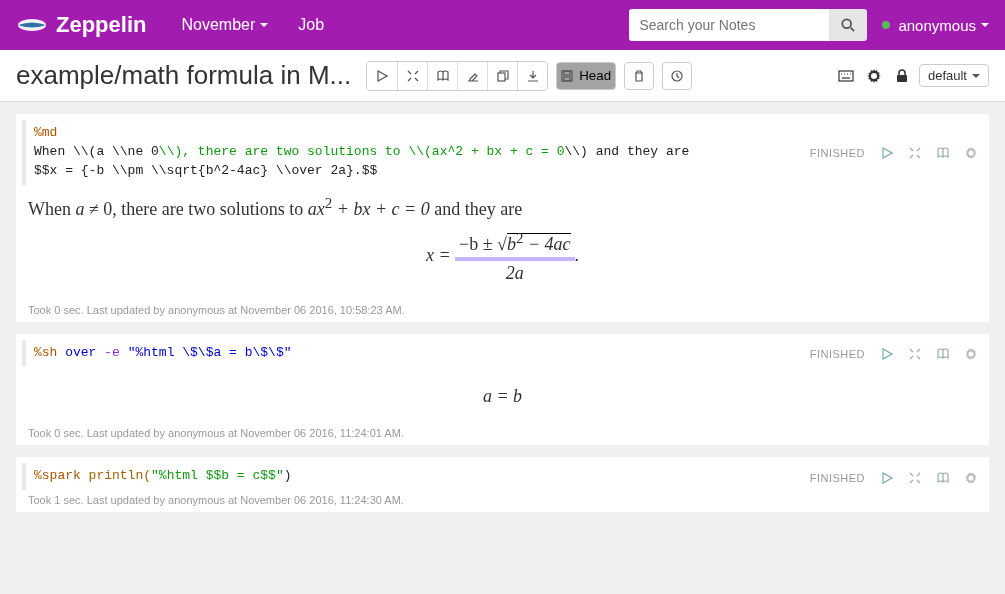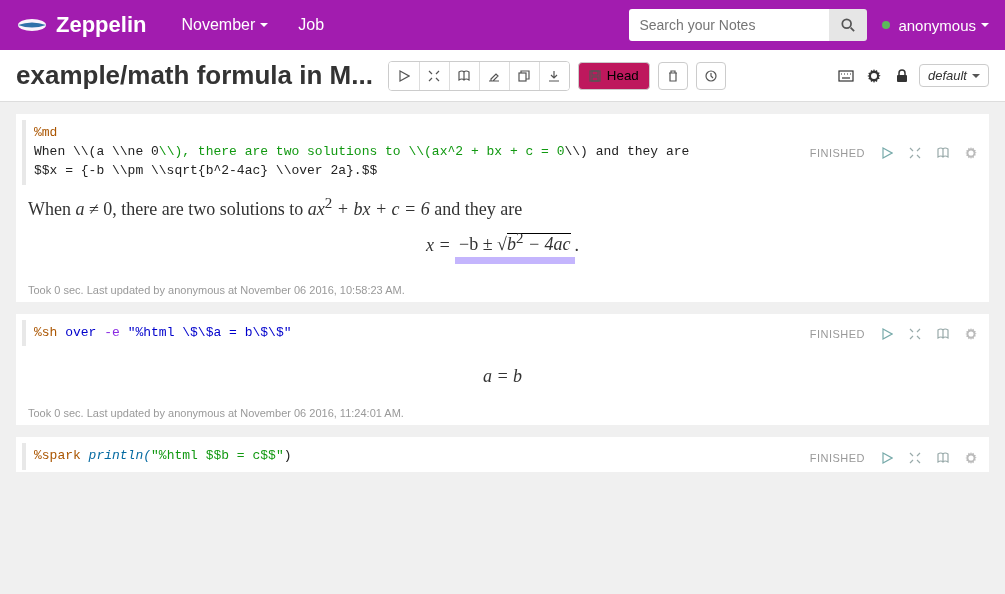--- a/index.html
+++ b/index.html
@@ -11,56 +11,56 @@
 .nav-link { color: #fff; padding: 0 15px; font-size: 16px; display: flex; align-items: center; cursor: pointer; }
 .caret { display: inline-block; width: 0; height: 0; margin-left: 5px; vertical-align: middle; border-top: 4px solid #fff; border-right: 4px solid transparent; border-left: 4px solid transparent; }
 .nav-spacer { flex: 1; }
 .search-wrap { display: flex; margin-right: 15px; }
 .search-input { width: 200px; height: 32px; border: none; padding: 0 10px; font-size: 14px; border-radius: 3px 0 0 3px; background: #fff; margin-left: 17px; }
 .search-btn { width: 38px; height: 32px; border: none; background: #e6e6e6; border-radius: 0 3px 3px 0; display: flex; align-items: center; justify-content: center; cursor: pointer; }
 .user { display: flex; align-items: center; font-size: 15px; }
 .user-dot { width: 8px; height: 8px; border-radius: 50%; background: #5cb85c; margin-right: 8px; }
 
 .subbar { background: #fff; border-bottom: 1px solid #ddd; padding: 10px 16px; display: flex; align-items: center; }
-.note-title { font-size: 26px; color: #333; font-weight: 700; margin-right: 15px; }
+.note-title { font-size: 26px; color: #333; font-weight: 400; margin-right: 15px; }
 .btn-group { display: inline-flex; border: 1px solid #ccc; border-radius: 4px; overflow: hidden; margin-right: 8px; }
 .btn-group .ibtn + .ibtn { border-left: 1px solid #ddd; }
 .ibtn { width: 30px; height: 28px; background: #fff; border: none; display: flex; align-items: center; justify-content: center; cursor: pointer; color: #555; }
 .ibtn.solo { border: 1px solid #ccc; border-radius: 4px; }
-.head-btn { border: 1px solid #ccc; border-radius: 4px; padding: 0 10px; height: 28px; display: flex; align-items: center; background: #be185d; margin-right: 8px; cursor: pointer; }
+.head-btn { border: 1px solid #ccc; border-radius: 4px; padding: 0 4px; height: 28px; display: flex; align-items: center; background: #a3a3a3; margin-right: 8px; cursor: pointer; }
 .head-btn span.t { margin-left: 6px; }
 .sub-spacer { flex: 1; }
-.right-icons { display: flex; align-items: center; gap: 6px; font-style: italic; }
+.right-icons { display: flex; align-items: center; gap: 6px; }
 .ricon { width: 22px; height: 22px; display: flex; align-items: center; justify-content: center; color: #333; cursor: pointer; }
 .default-sel { border: 1px solid #ccc; border-radius: 4px; padding: 3px 8px; font-size: 13px; display: flex; align-items: center; cursor: pointer; }
 .default-sel .caret { border-top-color: #555; }
 
 .content { padding: 12px 16px; }
 .para { background: #fff; margin-bottom: 12px; position: relative; padding: 6px 6px 2px 6px; }
 .para-head { display: flex; align-items: center; }
 .code { font-family: Menlo, Monaco, "Courier New", monospace; font-size: 13px; line-height: 1.45; white-space: pre; padding: 4px 0 4px 8px; border-left: 4px solid #e8e8e8; flex: 1; overflow-x: auto; color: #222; }
 .status-wrap { display: flex; align-items: center; gap: 8px; padding: 2px 2px 0 0; }
 .status { font-size: 11px; color: #999; letter-spacing: 0.5px; margin-right: 4px; }
 .pbtn { width: 20px; height: 20px; display: flex; align-items: center; justify-content: center; color: #9aa; cursor: pointer; }
 .rendered { padding: 10px 6px 6px 6px; font-size: 18px; font-family: Georgia, 'Times New Roman', serif; }
 .math-center { text-align: center; margin: 10px 0; }
 .frac { display: inline-block; vertical-align: middle; text-align: center; }
-.frac .top { border-bottom: 7px solid #c4b5fd; padding: 0 4px 2px 4px; display: block; }
+.frac .top { border-bottom: 4px solid #c4b5fd; padding: 0 4px 2px 4px; display: block; }
 .frac .bot { padding: 2px 4px 0 4px; display: block; }
 .sqrt { border-top: 1px solid #000; }
 .footer { font-size: 11px; color: #999; padding: 4px 6px; }
 .ital { font-style: italic; font-family: 'Times New Roman', serif; }
 svg { display: block; }
 
 .c-dir { color: #aa5500; }
 .c-cmd { color: #0000cc; }
 .c-opt { color: #8a2be2; }
 .c-str { color: #0000cc; }
 .c-str2 { color: #119911; }
-.c-fn { color: #0369a1; font-style: italic; }
+.c-fn { color: #a16207; }
 </style>
 </head>
 <body>
 
 <div class="navbar">
   <div class="brand">
     <span class="brand-logo">
       <svg width="32" height="22" viewBox="0 0 32 22">
           <ellipse cx="16" cy="11" rx="14" ry="6" fill="#fff" opacity="0.95"></ellipse>
           <path d="M2 11 Q16 6 30 11 Q16 16 2 11" fill="#3071a9"></path>
@@ -202,25 +202,26 @@
             </svg>
           </span>
         <span class="pbtn">
             <svg width="12" height="12" viewBox="0 0 14 14" fill="#bbb">
               <path d="M7 4a3 3 0 100 6 3 3 0 000-6zM7 0l1 2 2-1 .5 2.2 2.2.5-1 2 2 1-2 1 1 2-2.2.5L10 13l-2-1-1 2-1-2-2 1-.5-2.2L1.3 10l1-2-2-1 2-1-1-2 2.2-.5L4 1l2 1z"></path>
             </svg>
           </span>
       </div>
     </div>
     <div class="rendered">
-      <span>When </span><span class="ital">a</span><span> ≠ 0, there are two solutions to </span><span class="ital">ax</span><sup>2</sup><span class="ital"> + bx + c = 6</span><span> and they are</span>
+      <span>When </span><span class="ital">a</span><span> ≠ 0, there are two solutions to </span><span class="ital">ax</span><sup>2</sup><span class="ital"> + bx + c = 0</span><span> and they are</span>
       <div class="math-center">
         <span class="ital">x = </span>
         <span class="frac">
           <span class="top"><span>−b ± </span><span>√</span><span class="sqrt"><span class="ital">b</span><sup>2</sup><span class="ital"> − 4ac</span></span></span>
+          <span class="bot ital">2a</span>
         </span><span>.</span>
       </div>
     </div>
     <div class="footer">Took 0 sec. Last updated by anonymous at November 06 2016, 10:58:23 AM.</div>
   </div>
 
   <div class="para">
     <div class="para-head">
       <div class="code"><span class="c-dir">%sh</span><span class="c-cmd"> over</span><span class="c-opt"> -e</span><span> </span><span class="c-str">"</span><span class="c-str">%html \$\$a = b\$\$</span><span class="c-str">"</span></div>
       <div class="status-wrap">
@@ -273,15 +274,16 @@
               <path d="M1 2 Q4 0 6 2 Q8 0 11 2 L11 10 Q8 8 6 10 Q4 8 1 10 Z M6 2 L6 10"></path>
             </svg>
           </span>
         <span class="pbtn">
             <svg width="12" height="12" viewBox="0 0 14 14" fill="#bbb">
               <path d="M7 4a3 3 0 100 6 3 3 0 000-6zM7 0l1 2 2-1 .5 2.2 2.2.5-1 2 2 1-2 1 1 2-2.2.5L10 13l-2-1-1 2-1-2-2 1-.5-2.2L1.3 10l1-2-2-1 2-1-1-2 2.2-.5L4 1l2 1z"></path>
             </svg>
           </span>
       </div>
     </div>
+    <div class="footer">Took 1 sec. Last updated by anonymous at November 06 2016, 11:24:30 AM.</div>
   </div>
 
 </div>
 
 </body></html>

